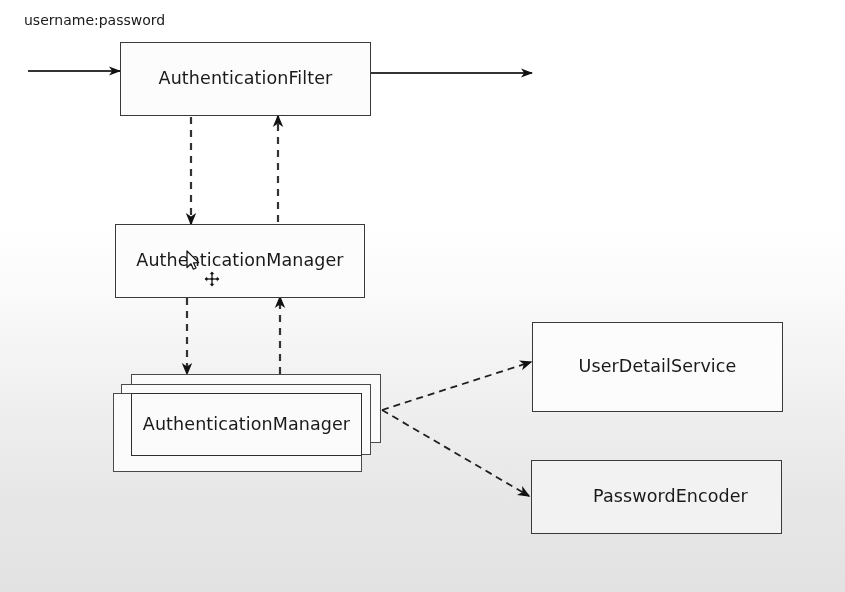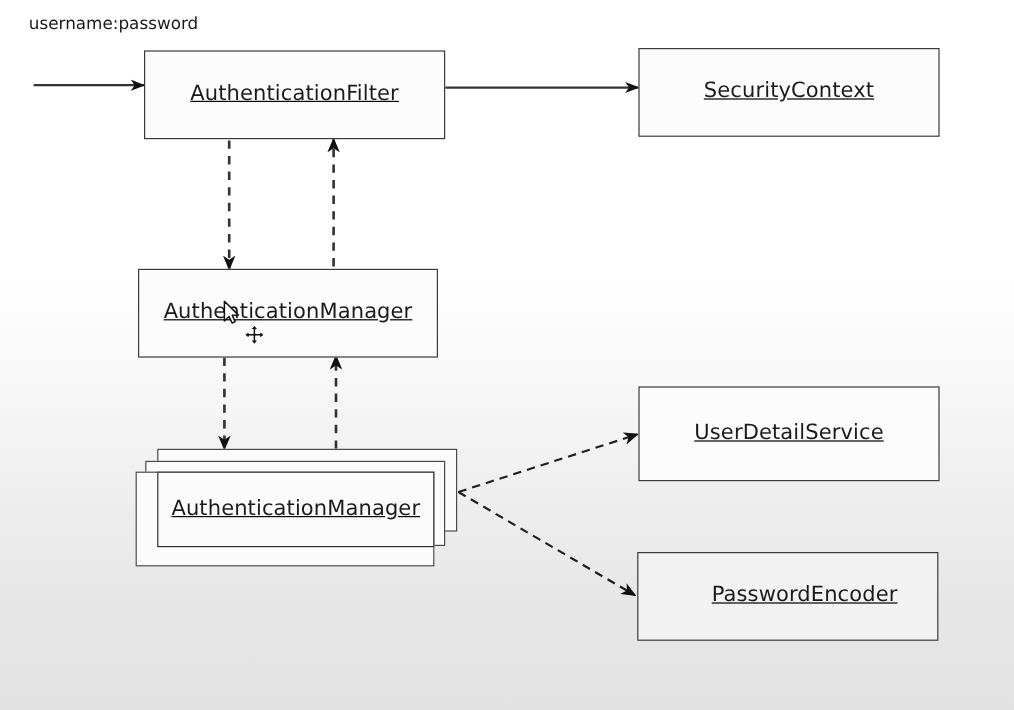--- a/index.html
+++ b/index.html
@@ -34,21 +34,20 @@
     height: 592px;
   }
   .node-box {
     position: absolute;
     box-sizing: border-box;
     border: 1.6px solid #3a3a3a;
     background: #fcfcfc;
     display: flex;
     align-items: center;
     justify-content: center;
-    text-decoration: underline;
   }
   .node-label {
     font-size: 17.5px;
     color: #1a1a1a;
     letter-spacing: 0.1px;
     white-space: nowrap;
     line-height: 1;
   }
   .free-label {
     position: absolute;
@@ -123,38 +122,35 @@
       <line x1="382" y1="410" x2="529" y2="496" stroke="#1f1f1f" stroke-width="1.8" stroke-dasharray="7,5" marker-end="url(#arrowDashed)"></line>
     </g>
   </svg>
 
   <div class="free-label" style="left:24px; top:13px;">username:password</div>
 
   <div class="node-box" style="left:120px; top:42px; width:251px; height:74px;">
     <span class="node-label">AuthenticationFilter</span>
   </div>
 
-  <div class="node-box" style="left:532px; top:40px; width:251px; height:74px;">
-    <span class="node-label">SecurityContext</span>
-  </div>
 
   <div class="node-box" style="left:115px; top:224px; width:250px; height:74px;">
     <span class="node-label">AuthenticationManager</span>
   </div>
 
   <div id="provider-stack">
     <div class="stack-layer" id="provider-back" style="left:131px; top:374px; width:250px; height:69px;"></div>
     <div class="stack-layer" style="left:121px; top:384px; width:250px; height:71px;"></div>
     <div class="stack-layer" style="left:113px; top:393px; width:249px; height:79px;"></div>
     <div class="node-box" style="left:131px; top:393px; width:231px; height:63px; border-color:#2e2e2e; background:#fbfbfb;">
       <span class="node-label">AuthenticationManager</span>
     </div>
   </div>
 
-  <div class="node-box" style="left:532px; top:322px; width:251px; height:79px;">
+  <div class="node-box" style="left:532px; top:322px; width:251px; height:90px;">
     <span class="node-label">UserDetailService</span>
   </div>
 
   <div class="node-box" style="left:531px; top:460px; width:251px; height:74px; background:#f2f2f2;padding-left:28px;">
     <span class="node-label">PasswordEncoder</span>
   </div>
 
   <svg class="cursor-layer" viewBox="0 0 845 592" xmlns="http://www.w3.org/2000/svg">
 
     <g transform="translate(187,251)">

